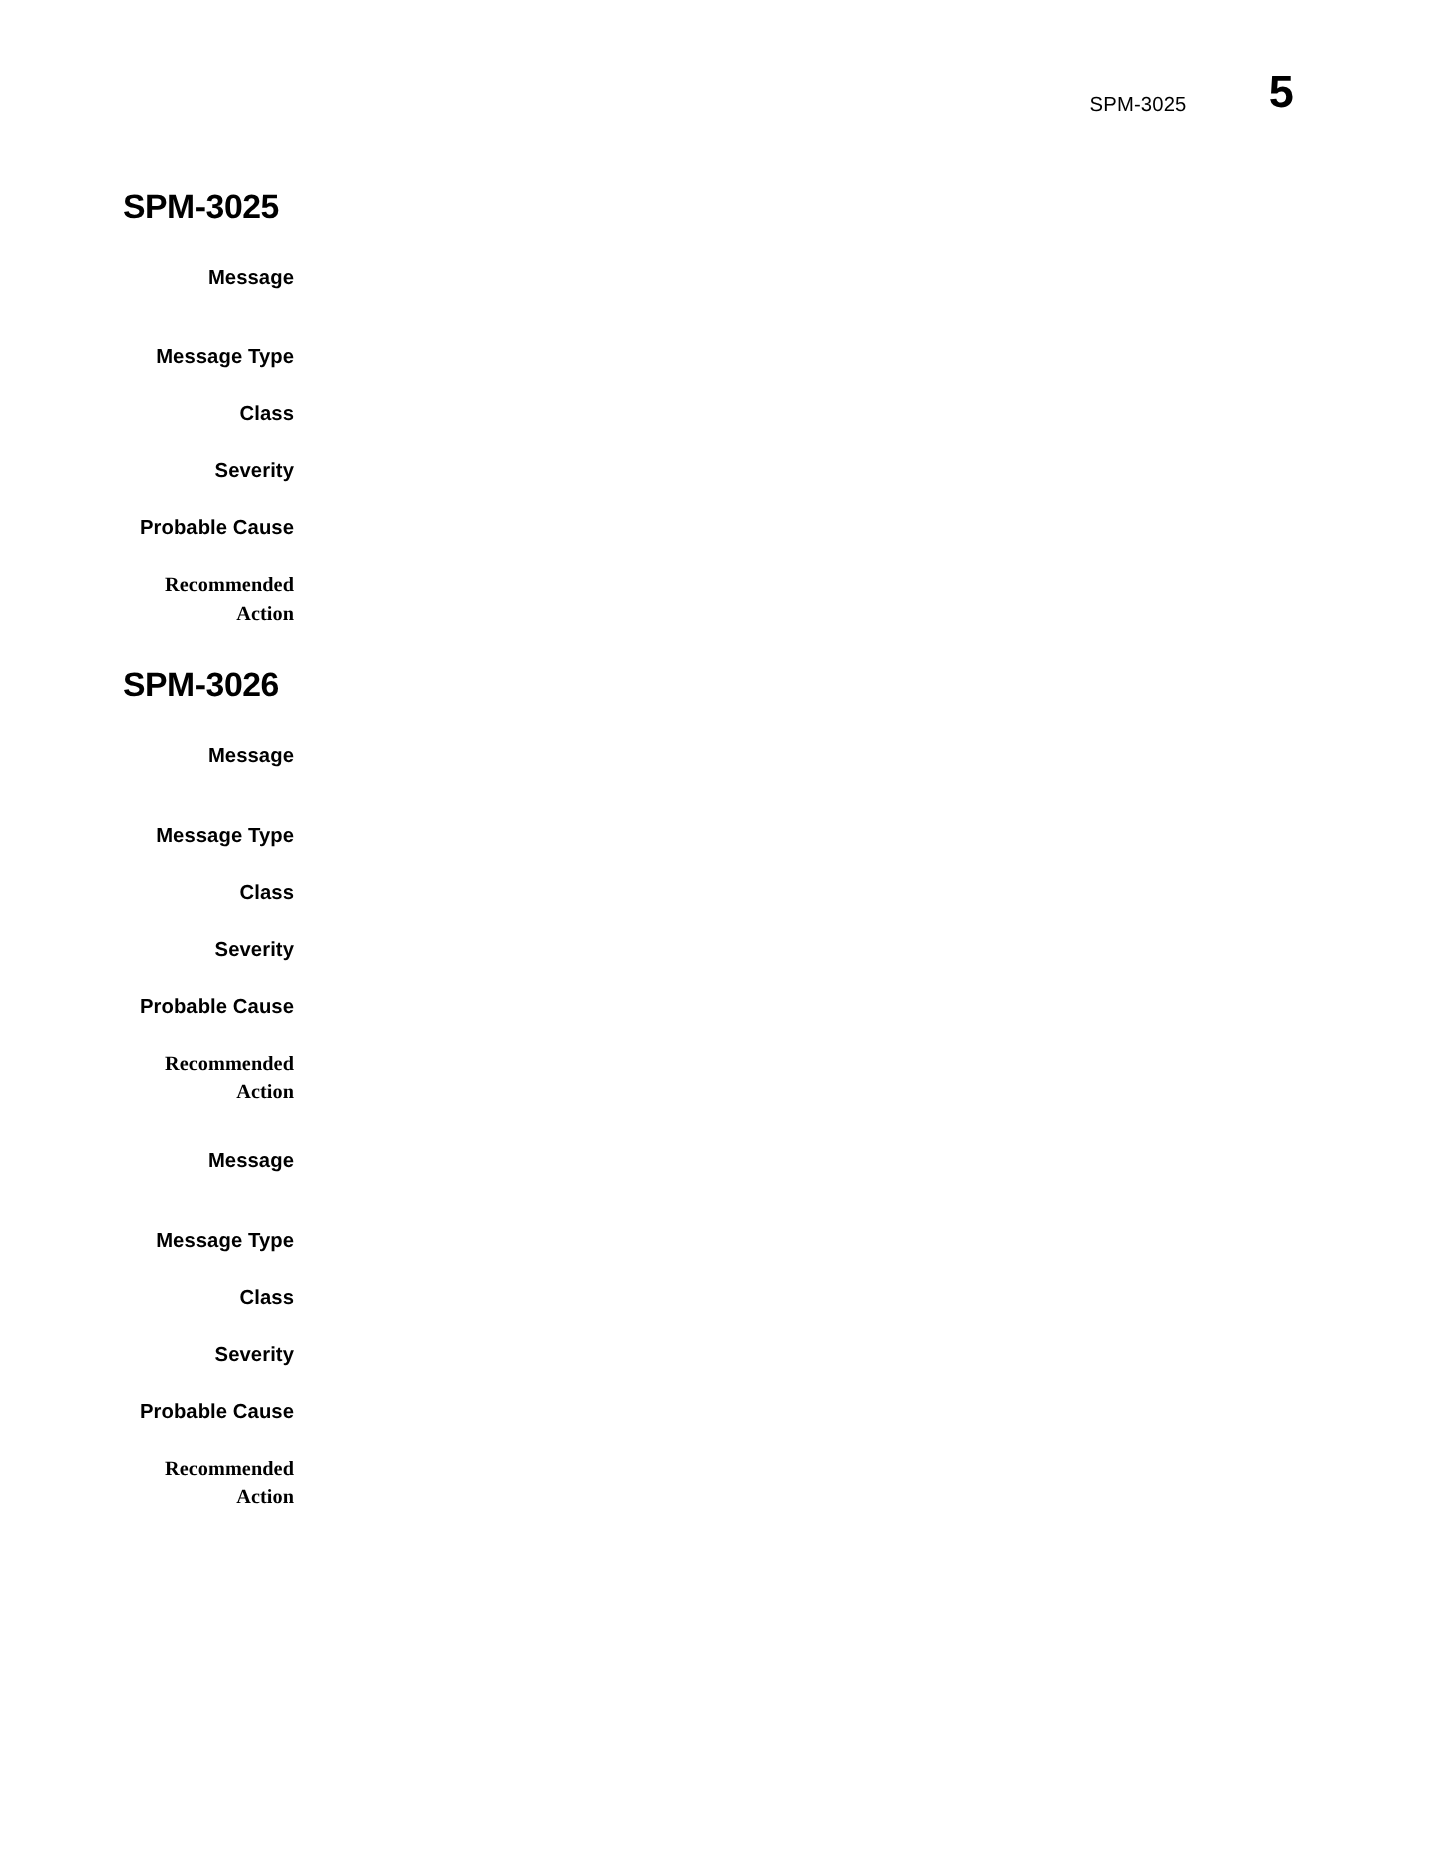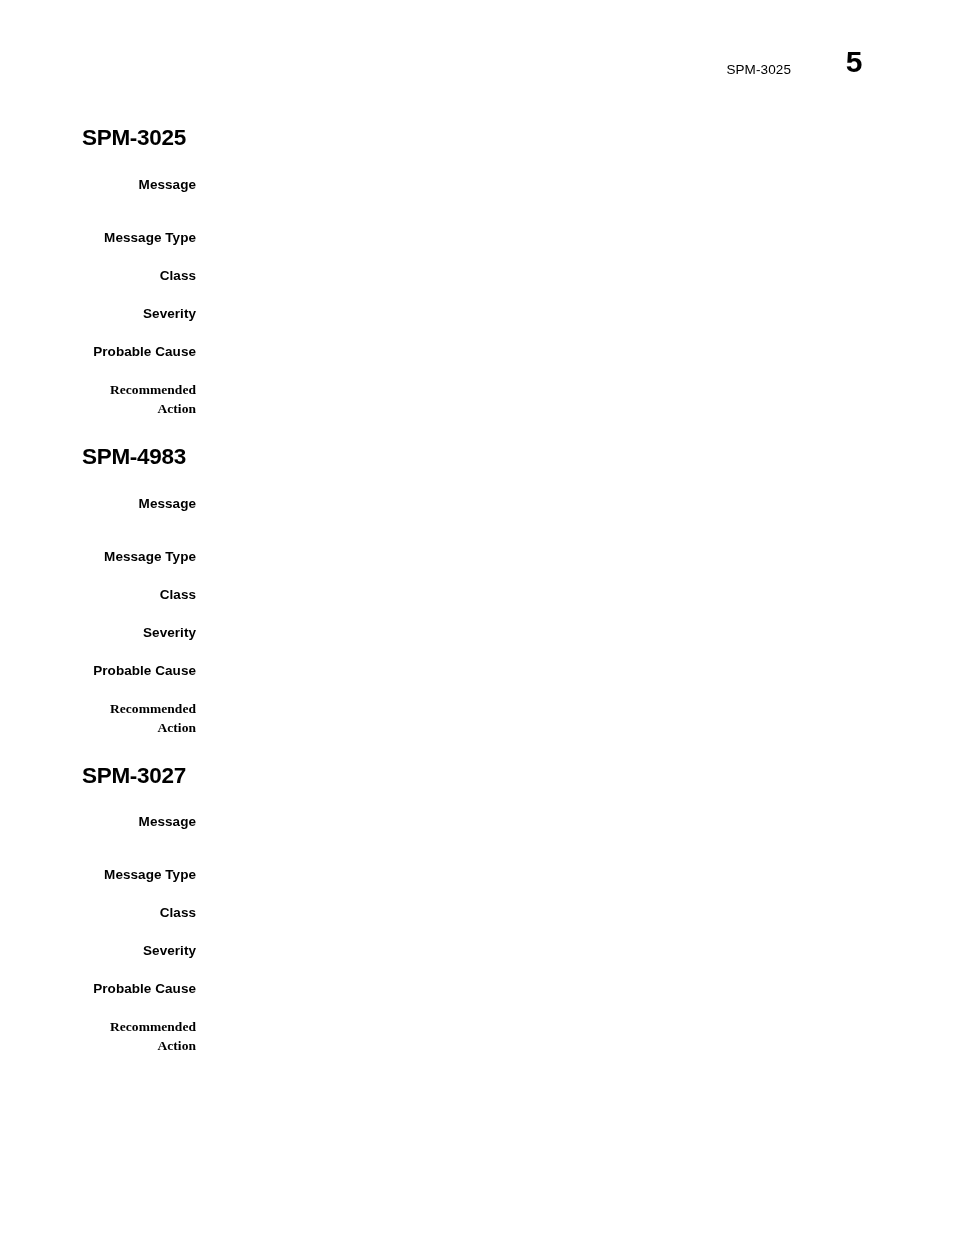--- a/index.html
+++ b/index.html
@@ -141,21 +141,21 @@
         <div class="def-value"></div>
       </div>
       <div class="def-row row-last">
         <div class="def-label">Recommended
 Action</div>
         <div class="def-value"></div>
       </div>
     </div>
 
     <div class="section">
-      <div class="section-heading">SPM-4983</div>
+      <div class="section-heading">SPM-3026</div>
       <div class="def-row row-message">
         <div class="def-label">Message</div>
         <div class="def-value"></div>
       </div>
       <div class="def-row">
         <div class="def-label">Message Type</div>
         <div class="def-value"></div>
       </div>
       <div class="def-row">
         <div class="def-label">Class</div>
@@ -170,21 +170,20 @@
         <div class="def-value"></div>
       </div>
       <div class="def-row row-last">
         <div class="def-label">Recommended
 Action</div>
         <div class="def-value"></div>
       </div>
     </div>
 
     <div class="section">
-      <div class="section-heading">SPM-3027</div>
       <div class="def-row row-message">
         <div class="def-label">Message</div>
         <div class="def-value"></div>
       </div>
       <div class="def-row">
         <div class="def-label">Message Type</div>
         <div class="def-value"></div>
       </div>
       <div class="def-row">
         <div class="def-label">Class</div>

